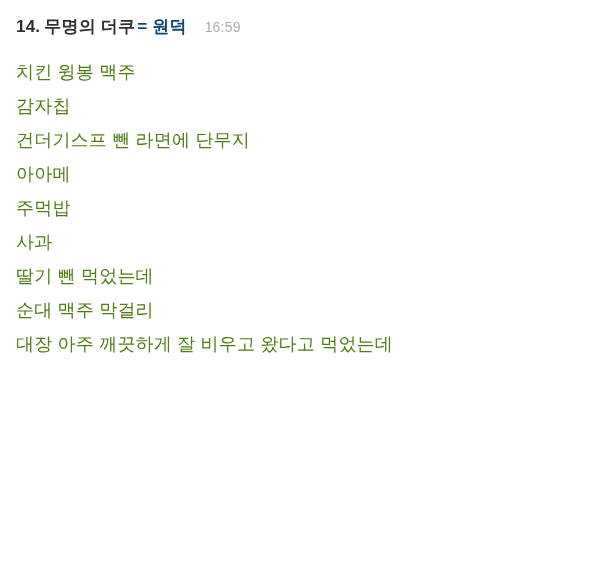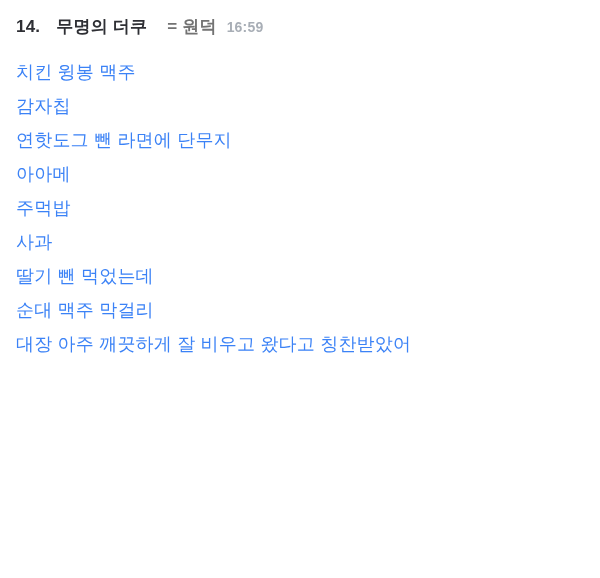--- a/index.html
+++ b/index.html
@@ -20,37 +20,37 @@
   }
   .comment-header {
     font-size: 17px;
     font-weight: 700;
     color: #2e2f34;
     line-height: 22px;
     letter-spacing: 0.2px;
     white-space: nowrap;
   }
   .comment-number {
-    margin-right: 16px;
+    margin-right: 4px;
   }
   .author-badge {
-    color: #737373;
-    margin-left: 20px;
+    color: #0c4a6e;
+    margin-left: 2px;
   }
   .comment-time {
     color: #a8aeb6;
     font-size: 14px;
-    font-weight: 700;
-    margin-left: 10px;
+    font-weight: 400;
+    margin-left: 18px;
   }
   .comment-body {
     margin-top: 17px;
     font-size: 18px;
     font-weight: 400;
-    color: #3b82f6;
+    color: #4d7c0f;
     letter-spacing: 0.2px;
   }
   .comment-line {
     line-height: 34px;
     height: 34px;
     white-space: pre-wrap;
   }
 </style>
 </head>
 <body>
@@ -58,23 +58,23 @@
 <div class="screen">
   <div class="comment">
 
     <div class="comment-header">
       <span class="comment-number">14.</span><span>무명의 더쿠</span><span class="author-badge">= 원덕</span><span class="comment-time">16:59</span>
     </div>
 
     <div class="comment-body">
       <div class="comment-line">치킨 윙봉 맥주</div>
       <div class="comment-line">감자칩</div>
-      <div class="comment-line">연핫도그 뺀 라면에 단무지</div>
+      <div class="comment-line">건더기스프 뺀 라면에 단무지</div>
       <div class="comment-line">아아메</div>
       <div class="comment-line">주먹밥</div>
       <div class="comment-line">사과</div>
       <div class="comment-line">딸기 뺀 먹었는데</div>
       <div class="comment-line">순대 맥주 막걸리</div>
-      <div class="comment-line">대장 아주 깨끗하게 잘 비우고 왔다고 칭찬받았어</div>
+      <div class="comment-line">대장 아주 깨끗하게 잘 비우고 왔다고 먹었는데</div>
     </div>
 
   </div>
 </div>
 
 </body></html>

